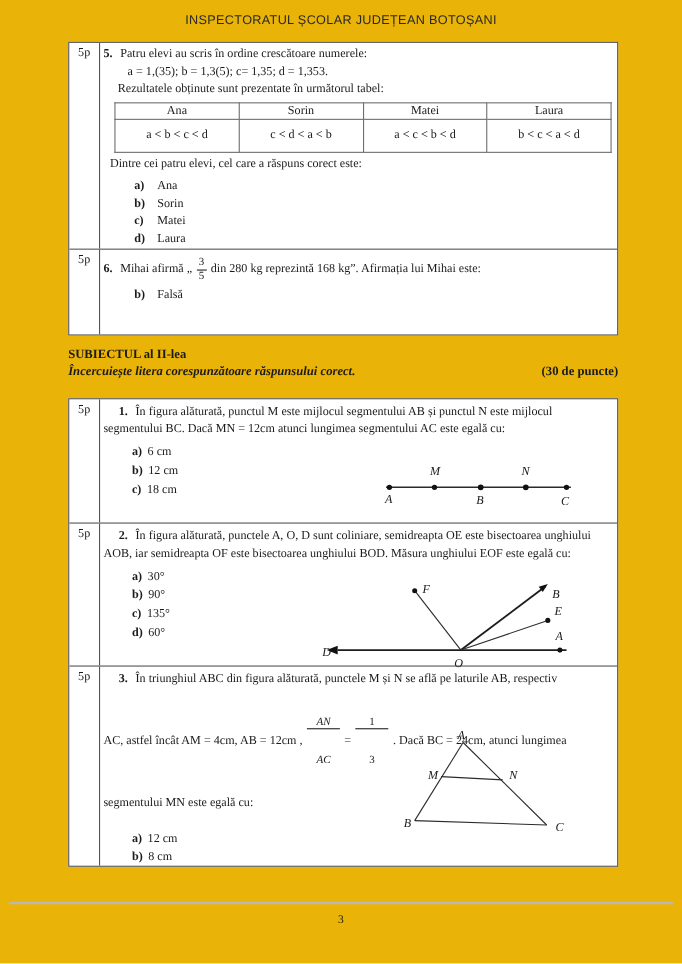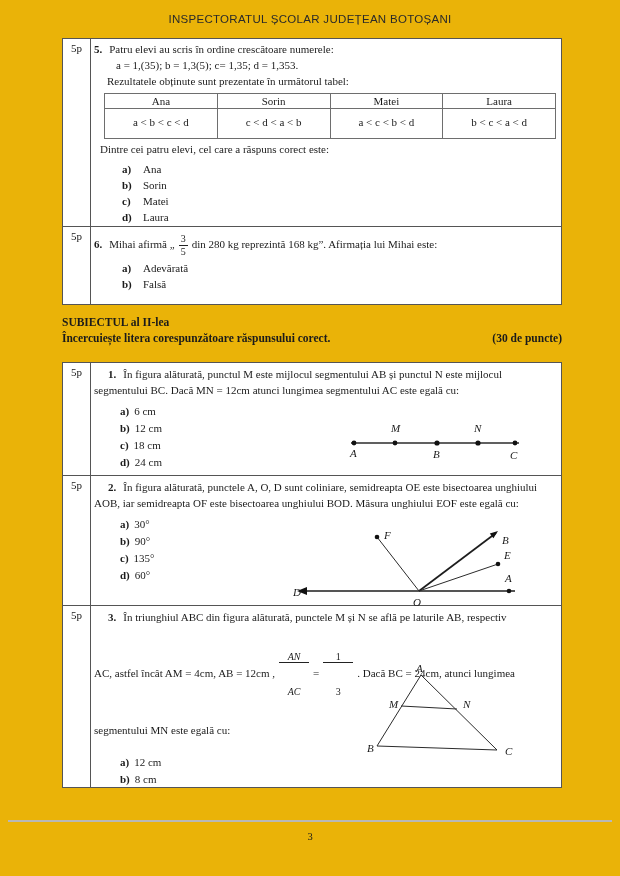--- a/index.html
+++ b/index.html
@@ -37,21 +37,21 @@
   .opts { margin:4px 0 0 28px; }
   .opt { height:16px; }
   .opt .lbl { display:inline-block; width:16px; font-weight:bold; }
   .opt .txt { margin-left:5px; }
   .fracline { margin-top:4px; display:flex; align-items:center; }
   .frac { display:inline-block; text-align:center; font-size:10px; line-height:1.15;
           margin:0 4px; vertical-align:middle; }
   .frac .fnum { display:block; border-bottom:1px solid #222; padding:0 2px; }
   .frac .fden { display:block; }
   .sec-title { position:absolute; left:62px; top:316px; font-weight:bold; font-size:11.5px; }
-  .sec-instr { position:absolute; left:62px; top:332px; font-weight:bold; font-size:11.5px; }
+  .sec-instr { position:absolute; left:62px; top:332px; font-weight:bold; font-style:italic; font-size:11.5px; }
   .sec-pts   { position:absolute; right:58px; top:332px; font-weight:bold; font-size:11.5px; }
   .qp { text-indent:14px; margin-top:2px; }
   .opts2 { margin:5px 0 0 26px; }
   .opt2 { height:17px; }
   .opt2 .lbl { font-weight:bold; }
   .opt2 .txt { margin-left:5px; }
   .q3l2 { display:flex; align-items:center; margin:2px 0 2px 0; }
   .q3l2 span { white-space:pre; }
   .it { font-style:italic; }
   .fig { position:absolute; }
@@ -111,21 +111,20 @@
         <div class="fracline">
           <span class="qnum">6.</span>
             <span>Mihai afirmă „</span>
           <span class="frac">
             <span class="fnum">3</span>
             <span class="fden">5</span>
           </span>
           <span>din 280 kg reprezintă 168 kg”. Afirmația lui Mihai este:</span>
         </div>
         <div class="opts">
-          <div class="opt"><span class="lbl">a)</span><span class="txt">Adevărată</span></div>
           <div class="opt"><span class="lbl">b)</span><span class="txt">Falsă</span></div>
         </div>
       </div>
     </div>
   </div>
 
   <div class="sec-title">SUBIECTUL al II-lea</div>
   <div class="sec-instr">Încercuiește litera corespunzătoare răspunsului corect.</div>
   <div class="sec-pts">(30 de puncte)</div>
 
@@ -134,21 +133,20 @@
     <div class="qrow r-q1">
       <div class="pts">5p</div>
       <div class="qc">
         <p class="qp">
           <span class="qnum">1.</span><span>În figura alăturată, punctul M este mijlocul segmentului AB și punctul N este mijlocul segmentului BC. Dacă MN = 12cm atunci lungimea segmentului AC este egală cu:</span>
         </p>
         <div class="opts2">
           <div class="opt2"><span class="lbl">a)</span><span class="txt">6 cm</span></div>
           <div class="opt2"><span class="lbl">b)</span><span class="txt">12 cm</span></div>
           <div class="opt2"><span class="lbl">c)</span><span class="txt">18 cm</span></div>
-          <div class="opt2"><span class="lbl">d)</span><span class="txt">24 cm</span></div>
         </div>
         <div class="fig fig1">
           <svg width="180" height="42" viewBox="0 0 180 42">
             <line x1="4" y1="24" x2="172" y2="24" stroke="#2b2b2b" stroke-width="1.3"></line>
             <circle cx="7" cy="24" r="2.4" fill="#111"></circle>
             <circle cx="48" cy="24" r="2.4" fill="#111"></circle>
             <circle cx="90" cy="24" r="2.6" fill="#111"></circle>
             <circle cx="131" cy="24" r="2.6" fill="#111"></circle>
             <circle cx="168" cy="24" r="2.4" fill="#111"></circle>
             <text x="44" y="13">M</text>

